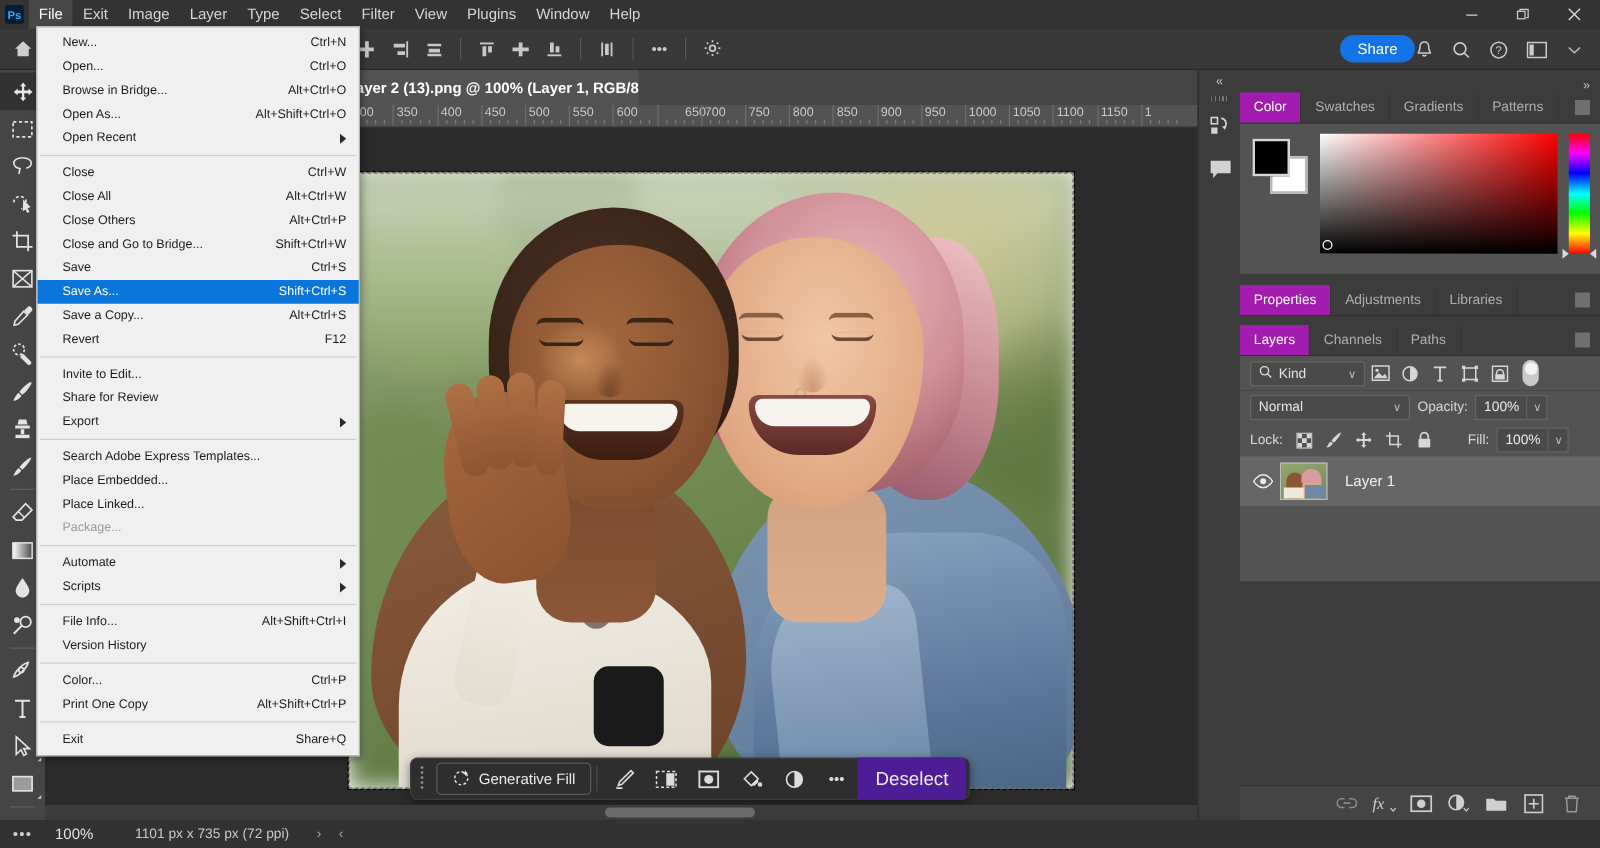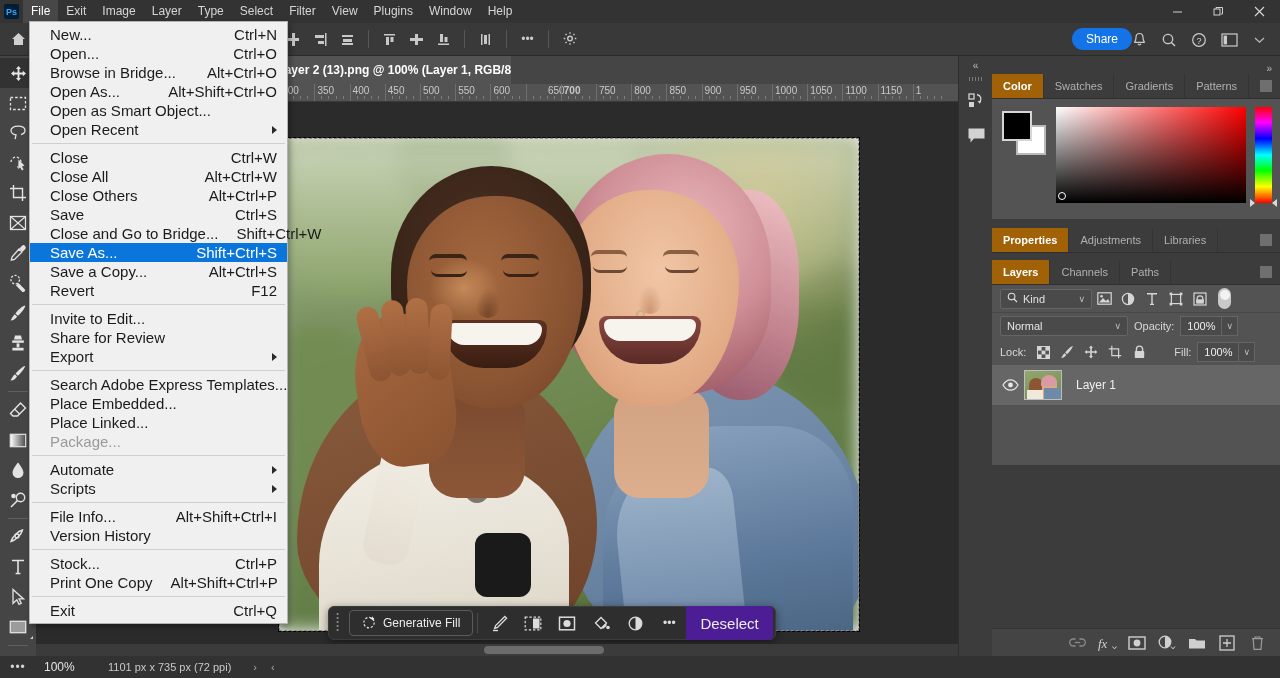--- a/index.html
+++ b/index.html
@@ -370,21 +370,21 @@
     padding-right:8px; color:#bdbdbd; font-size:10px; background:#3c3c3c;
   }
   .tabstrip {
     height: 25px; display: flex; align-items: stretch; background: #3c3c3c;
     border-bottom: 1px solid #2f2f2f; position: relative;
   }
   .ptab {
     display:flex; align-items:center; padding: 0 11px; font-size:11px; color:#b0b0b0;
     background:#3c3c3c; border-right:1px solid #343434;
   }
-  .ptab.active { background:#a16207; color:#ffffff; font-weight:bold; }
+  .ptab.active { background:#a21caf; color:#ffffff; font-weight:normal; }
   .ptab-menu {
     position:absolute; right:8px; top:6px; width:12px; height:12px;
     background:#6f6f6f;
   }
   .panel-body { background:#535353; }
 
   
   .colorpanel { height: 120px; background:#535353; position:relative; padding: 8px; display:flex; }
   .swatch-pair { position:relative; width: 44px; height: 44px; margin: 4px 6px 0 2px; }
   .sw-fg {
@@ -473,21 +473,21 @@
     border-top:1px solid #333;
   }
   .lf-ico { width:26px; height:24px; display:flex; align-items:center; justify-content:center; color:#cfcfcf; }
   .lf-ico.dim { color:#8a8a8a; }
 
   
   .dropdown {
     position: absolute; left: 29px; top: 21px; width: 259px;
     background: #f0f0f0; border: 1px solid #b4b4b4;
     box-shadow: 2px 3px 6px rgba(0,0,0,0.35);
-    padding: 3px 0; z-index: 500; font-size: 15px; color: #1b1b1b;
+    padding: 3px 0; z-index: 500; font-size: 10px; color: #1b1b1b;
   }
   .dd-item {
     height: 19px; display: flex; align-items: center;
     padding: 0 10px 0 20px; white-space: nowrap; position: relative;
   }
   .dd-item.highlight { background: #0a76dc; color: #ffffff; }
   .dd-item.disabled { color: #9a9a9a; }
   .dd-label { flex: 1; }
   .dd-short { color: inherit; padding-left: 18px; }
   .dd-arrow {
@@ -845,21 +845,21 @@
       <div class="minor" style="left: 468.48px;"></div>
       <div class="minor" style="left: 475.52px;"></div>
       <div class="minor" style="left: 482.56px;"></div>
       <div class="tick" style="left: 489.6px;"></div>
       <div class="lbl" style="left: 476px; padding-left: 36px;">650</div>
       <div class="minor" style="left: 496.64px;"></div>
       <div class="minor" style="left: 503.68px;"></div>
       <div class="minor" style="left: 510.72px;"></div>
       <div class="minor" style="left: 517.76px;"></div>
       <div class="tick" style="left: 524.8px;"></div>
-      <div class="lbl" style="left: 524.8px; font-weight: bold;">700</div>
+      <div class="lbl" style="left: 524.8px;">700</div>
       <div class="minor" style="left: 531.84px;"></div>
       <div class="minor" style="left: 538.88px;"></div>
       <div class="minor" style="left: 545.92px;"></div>
       <div class="minor" style="left: 552.96px;"></div>
       <div class="tick" style="left: 560px;"></div>
       <div class="lbl" style="left: 560px;">750</div>
       <div class="minor" style="left: 567.04px;"></div>
       <div class="minor" style="left: 574.08px;"></div>
       <div class="minor" style="left: 581.12px;"></div>
       <div class="minor" style="left: 588.16px;"></div>
@@ -1382,46 +1382,43 @@
       </div>
       <div class="dd-item">
         <span class="dd-label">Browse in Bridge...</span>
         <span class="dd-short">Alt+Ctrl+O</span>
       </div>
       <div class="dd-item">
         <span class="dd-label">Open As...</span>
         <span class="dd-short">Alt+Shift+Ctrl+O</span>
       </div>
       <div class="dd-item">
-        <span class="dd-label">Open as Smart Object...</span>
-      </div>
-      <div class="dd-item">
         <span class="dd-label">Open Recent</span>
         <span class="dd-arrow"></span>
       </div>
       <div class="dd-sep"></div>
       <div class="dd-item">
         <span class="dd-label">Close</span>
         <span class="dd-short">Ctrl+W</span>
       </div>
       <div class="dd-item">
         <span class="dd-label">Close All</span>
         <span class="dd-short">Alt+Ctrl+W</span>
       </div>
       <div class="dd-item">
         <span class="dd-label">Close Others</span>
         <span class="dd-short">Alt+Ctrl+P</span>
       </div>
       <div class="dd-item">
+        <span class="dd-label">Close and Go to Bridge...</span>
+        <span class="dd-short">Shift+Ctrl+W</span>
+      </div>
+      <div class="dd-item">
         <span class="dd-label">Save</span>
         <span class="dd-short">Ctrl+S</span>
-      </div>
-      <div class="dd-item">
-        <span class="dd-label">Close and Go to Bridge...</span>
-        <span class="dd-short">Shift+Ctrl+W</span>
       </div>
       <div class="dd-item highlight">
         <span class="dd-label">Save As...</span>
         <span class="dd-short">Shift+Ctrl+S</span>
       </div>
       <div class="dd-item">
         <span class="dd-label">Save a Copy...</span>
         <span class="dd-short">Alt+Ctrl+S</span>
       </div>
       <div class="dd-item">
@@ -1464,27 +1461,27 @@
       <div class="dd-sep"></div>
       <div class="dd-item">
         <span class="dd-label">File Info...</span>
         <span class="dd-short">Alt+Shift+Ctrl+I</span>
       </div>
       <div class="dd-item">
         <span class="dd-label">Version History</span>
       </div>
       <div class="dd-sep"></div>
       <div class="dd-item">
-        <span class="dd-label">Stock...</span>
+        <span class="dd-label">Color...</span>
         <span class="dd-short">Ctrl+P</span>
       </div>
       <div class="dd-item">
         <span class="dd-label">Print One Copy</span>
         <span class="dd-short">Alt+Shift+Ctrl+P</span>
       </div>
       <div class="dd-sep"></div>
       <div class="dd-item">
         <span class="dd-label">Exit</span>
-        <span class="dd-short">Ctrl+Q</span>
+        <span class="dd-short">Share+Q</span>
       </div>
     </div>
 
 </div>
 
 </body></html>

